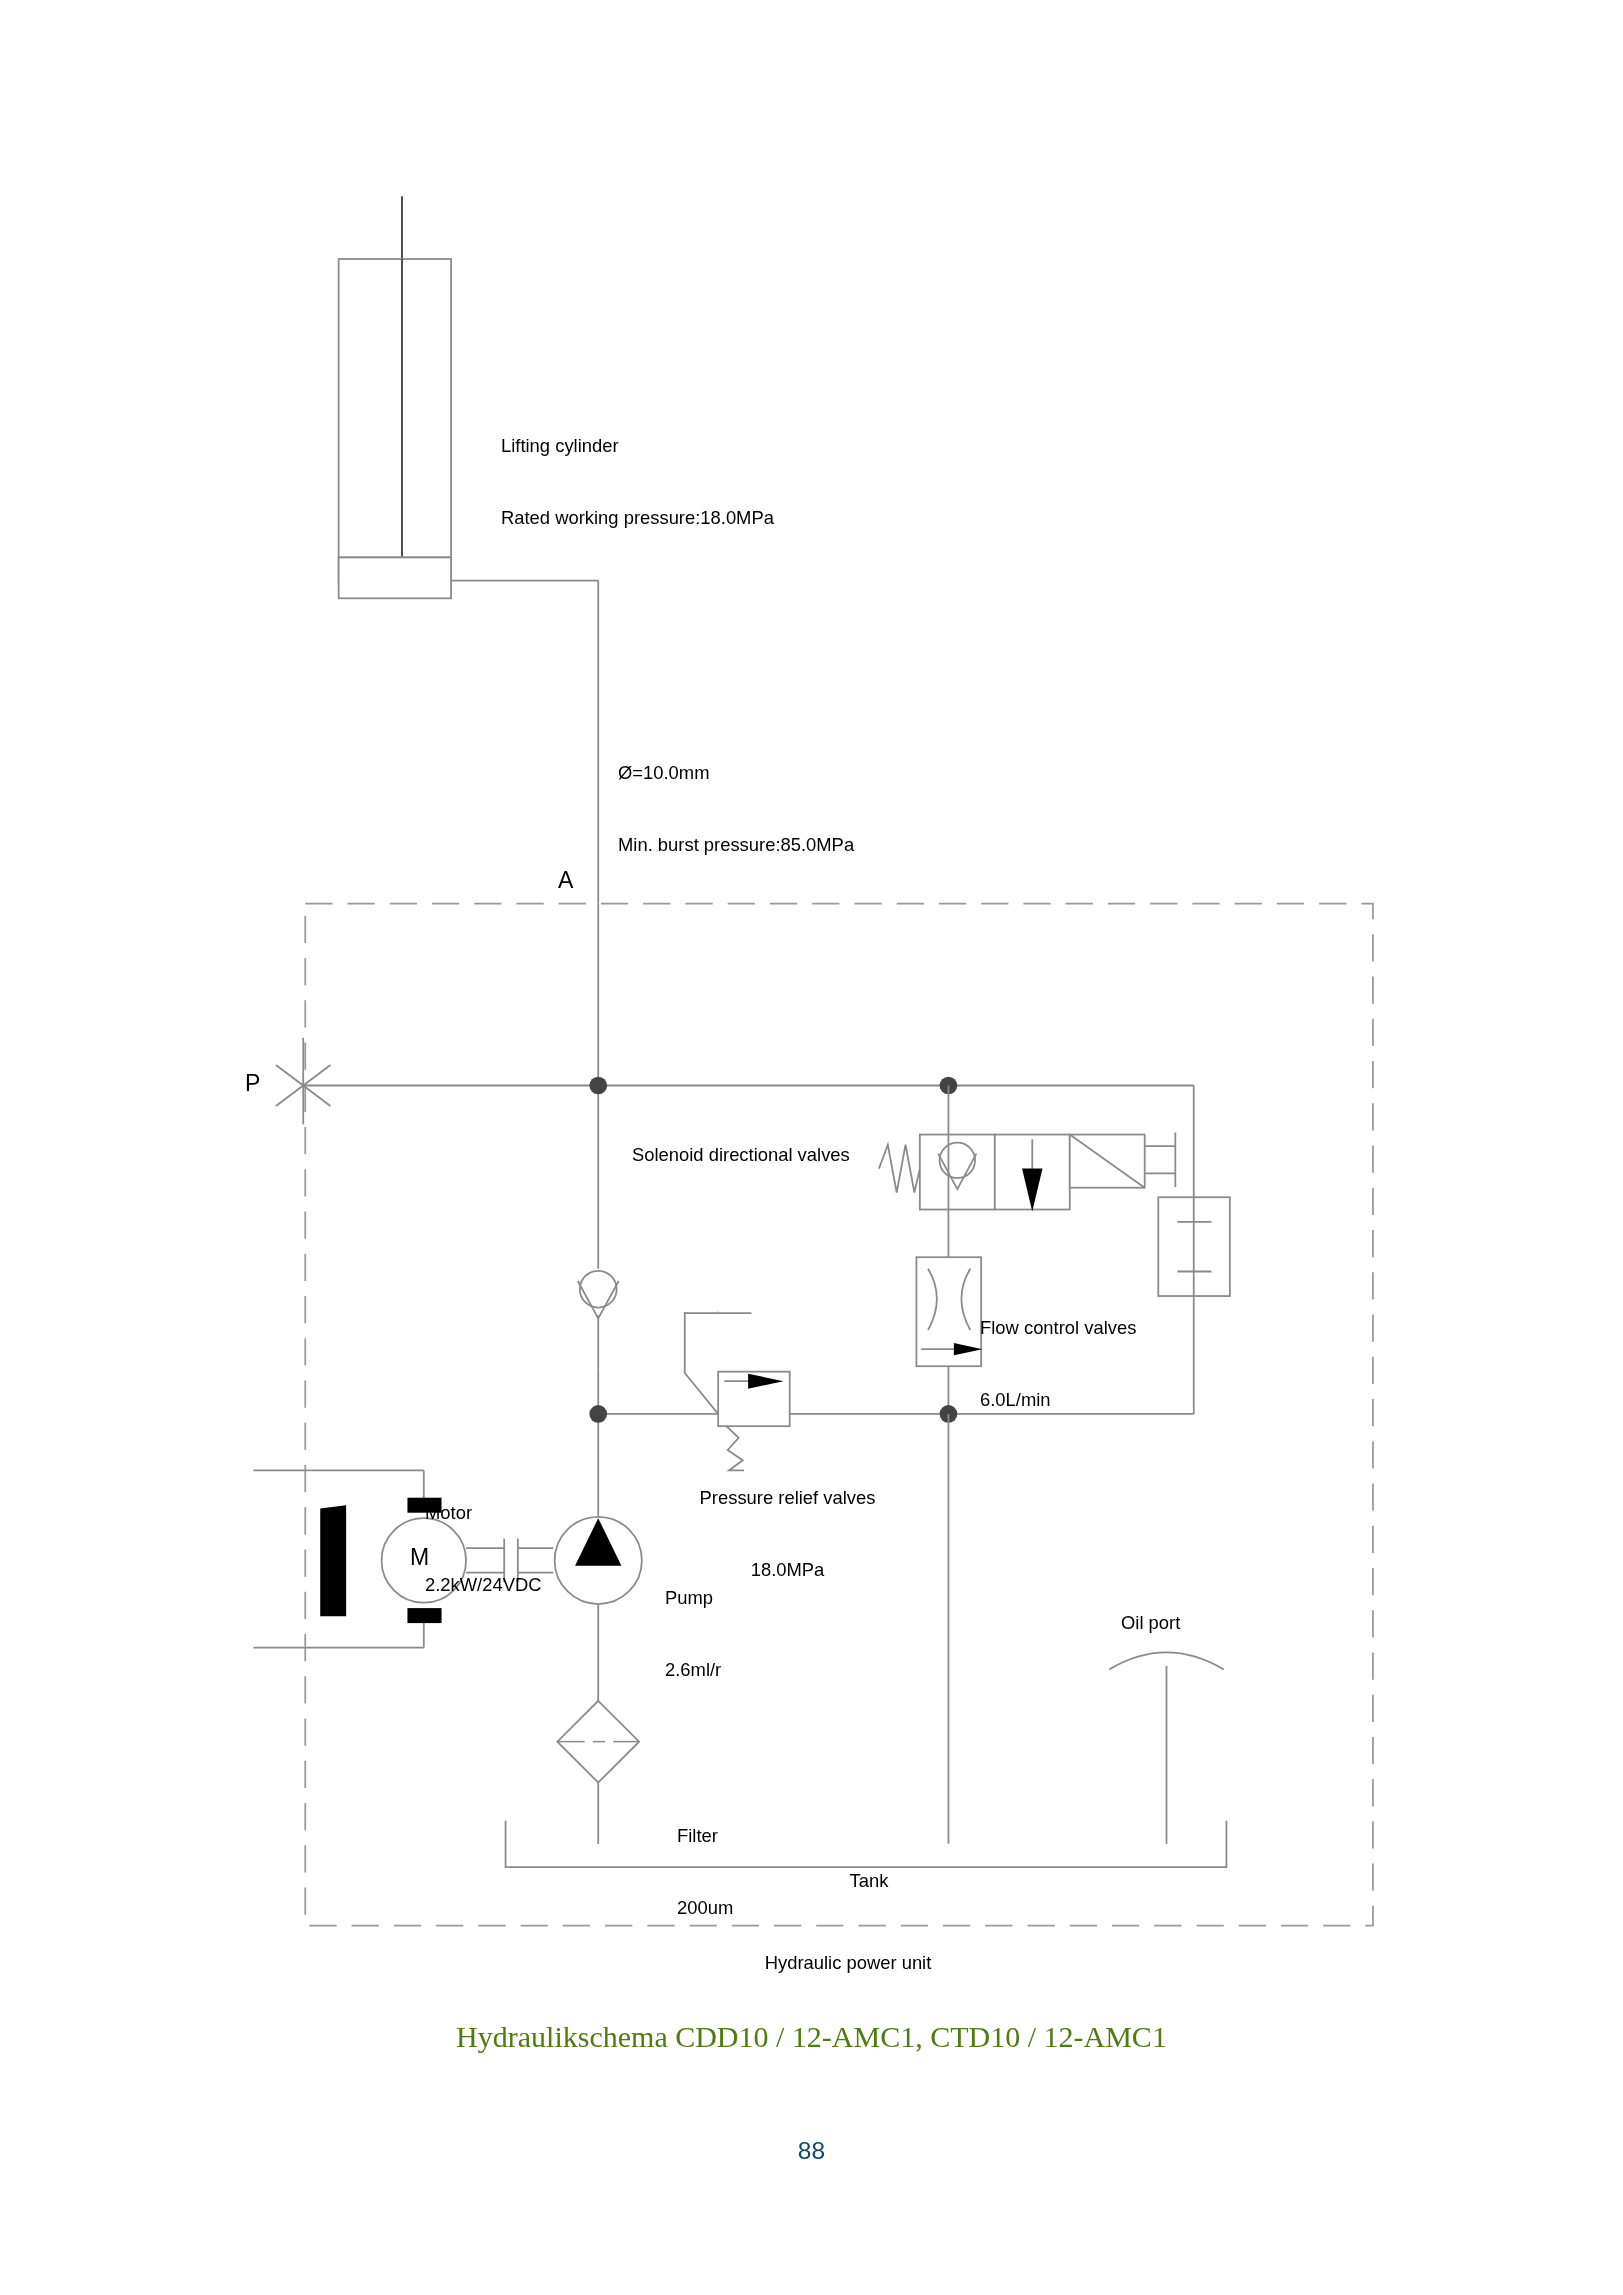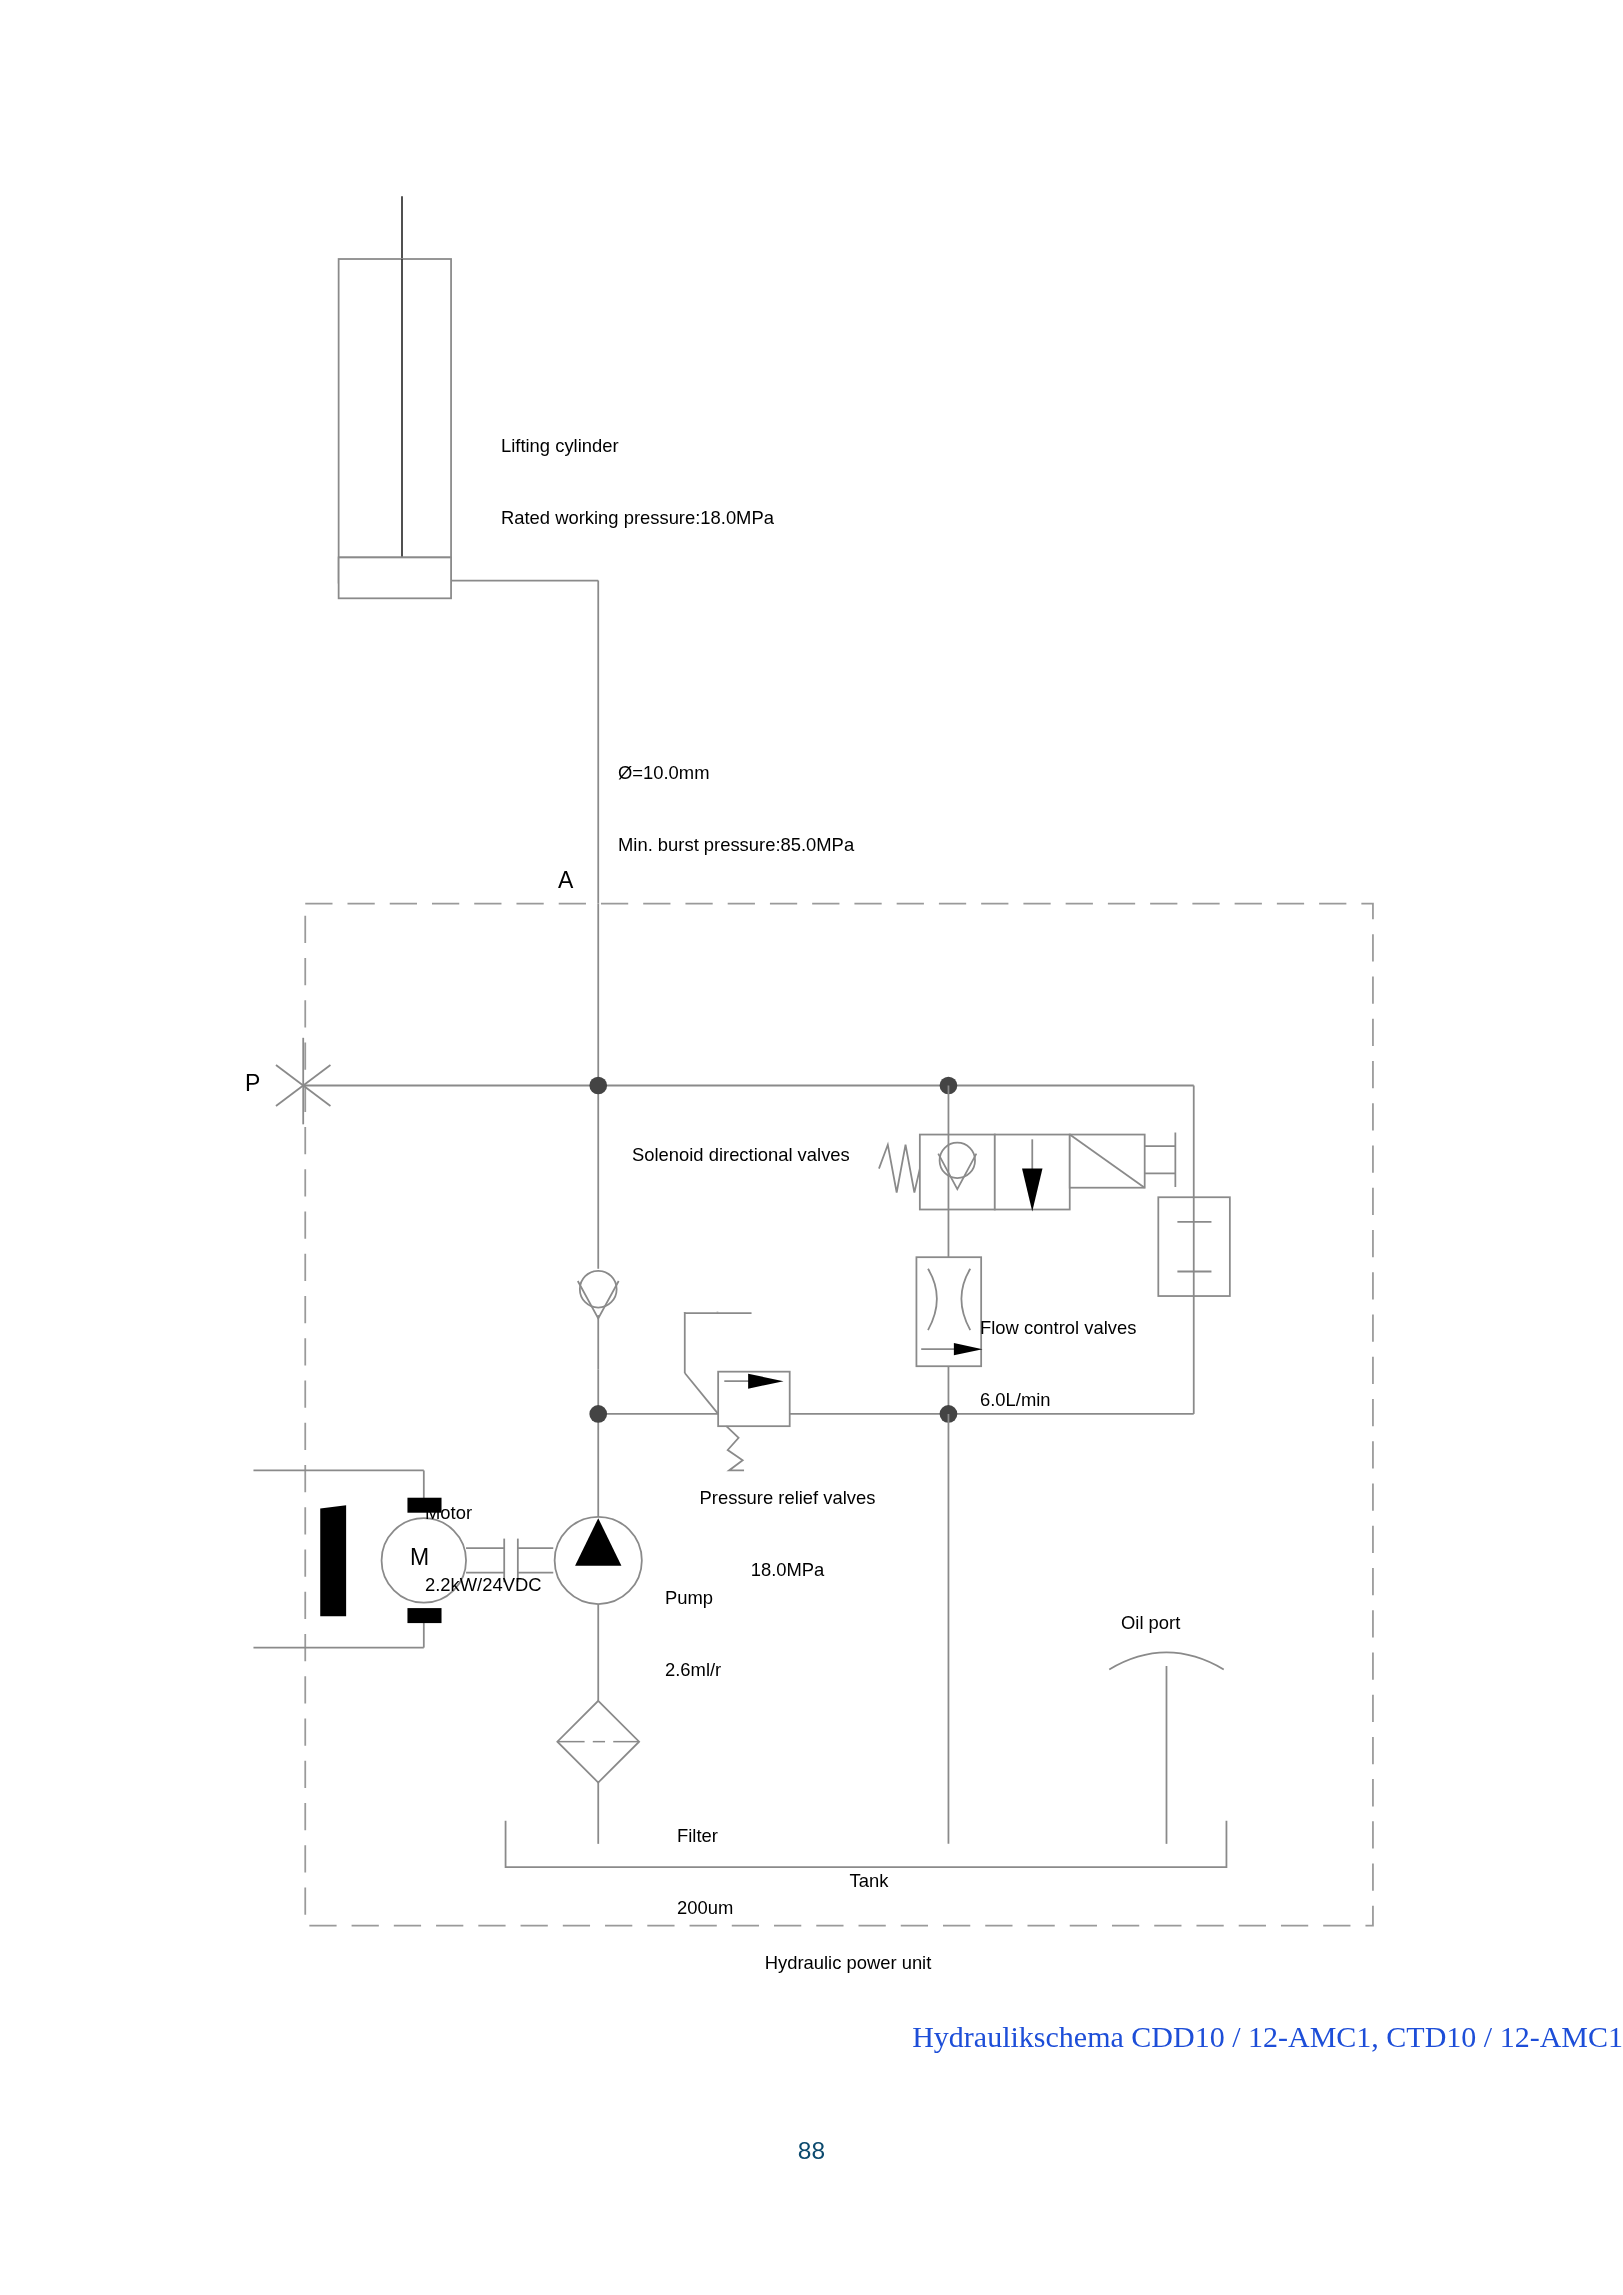--- a/index.html
+++ b/index.html
@@ -7,22 +7,22 @@
     width:1623px;height:2295px;position:relative;overflow:hidden;
     font-family:"Liberation Sans", sans-serif;
     color:#000000;
   }
   #sheet{position:absolute;left:0;top:0;width:1623px;height:2006px;}
   svg#schematic{position:absolute;left:0;top:0;width:1623px;height:2295px;}
   .lbl{position:absolute;white-space:pre;line-height:1.30;}
   .lbl-sans{font-family:"Liberation Sans", sans-serif;font-size:18.4px;color:#000;}
   .lbl-port{font-family:"Liberation Sans", sans-serif;font-size:23px;color:#000;}
   .caption-serif{
-    font-family:"Liberation Serif", serif;font-size:30px;color:#1d4ed8;
-    text-align:right;width:100%;left:0;
+    font-family:"Liberation Serif", serif;font-size:30px;color:#4d7c0f;
+    text-align:center;width:100%;left:0;
   }
   .pagenum{
     font-family:"Liberation Sans", sans-serif;font-size:24.5px;color:#0c4a6e;
     text-align:center;width:100%;left:0;
   }
   .center{text-align:center;margin-left:24px;}
 </style>
 </head>
 <body>
 

